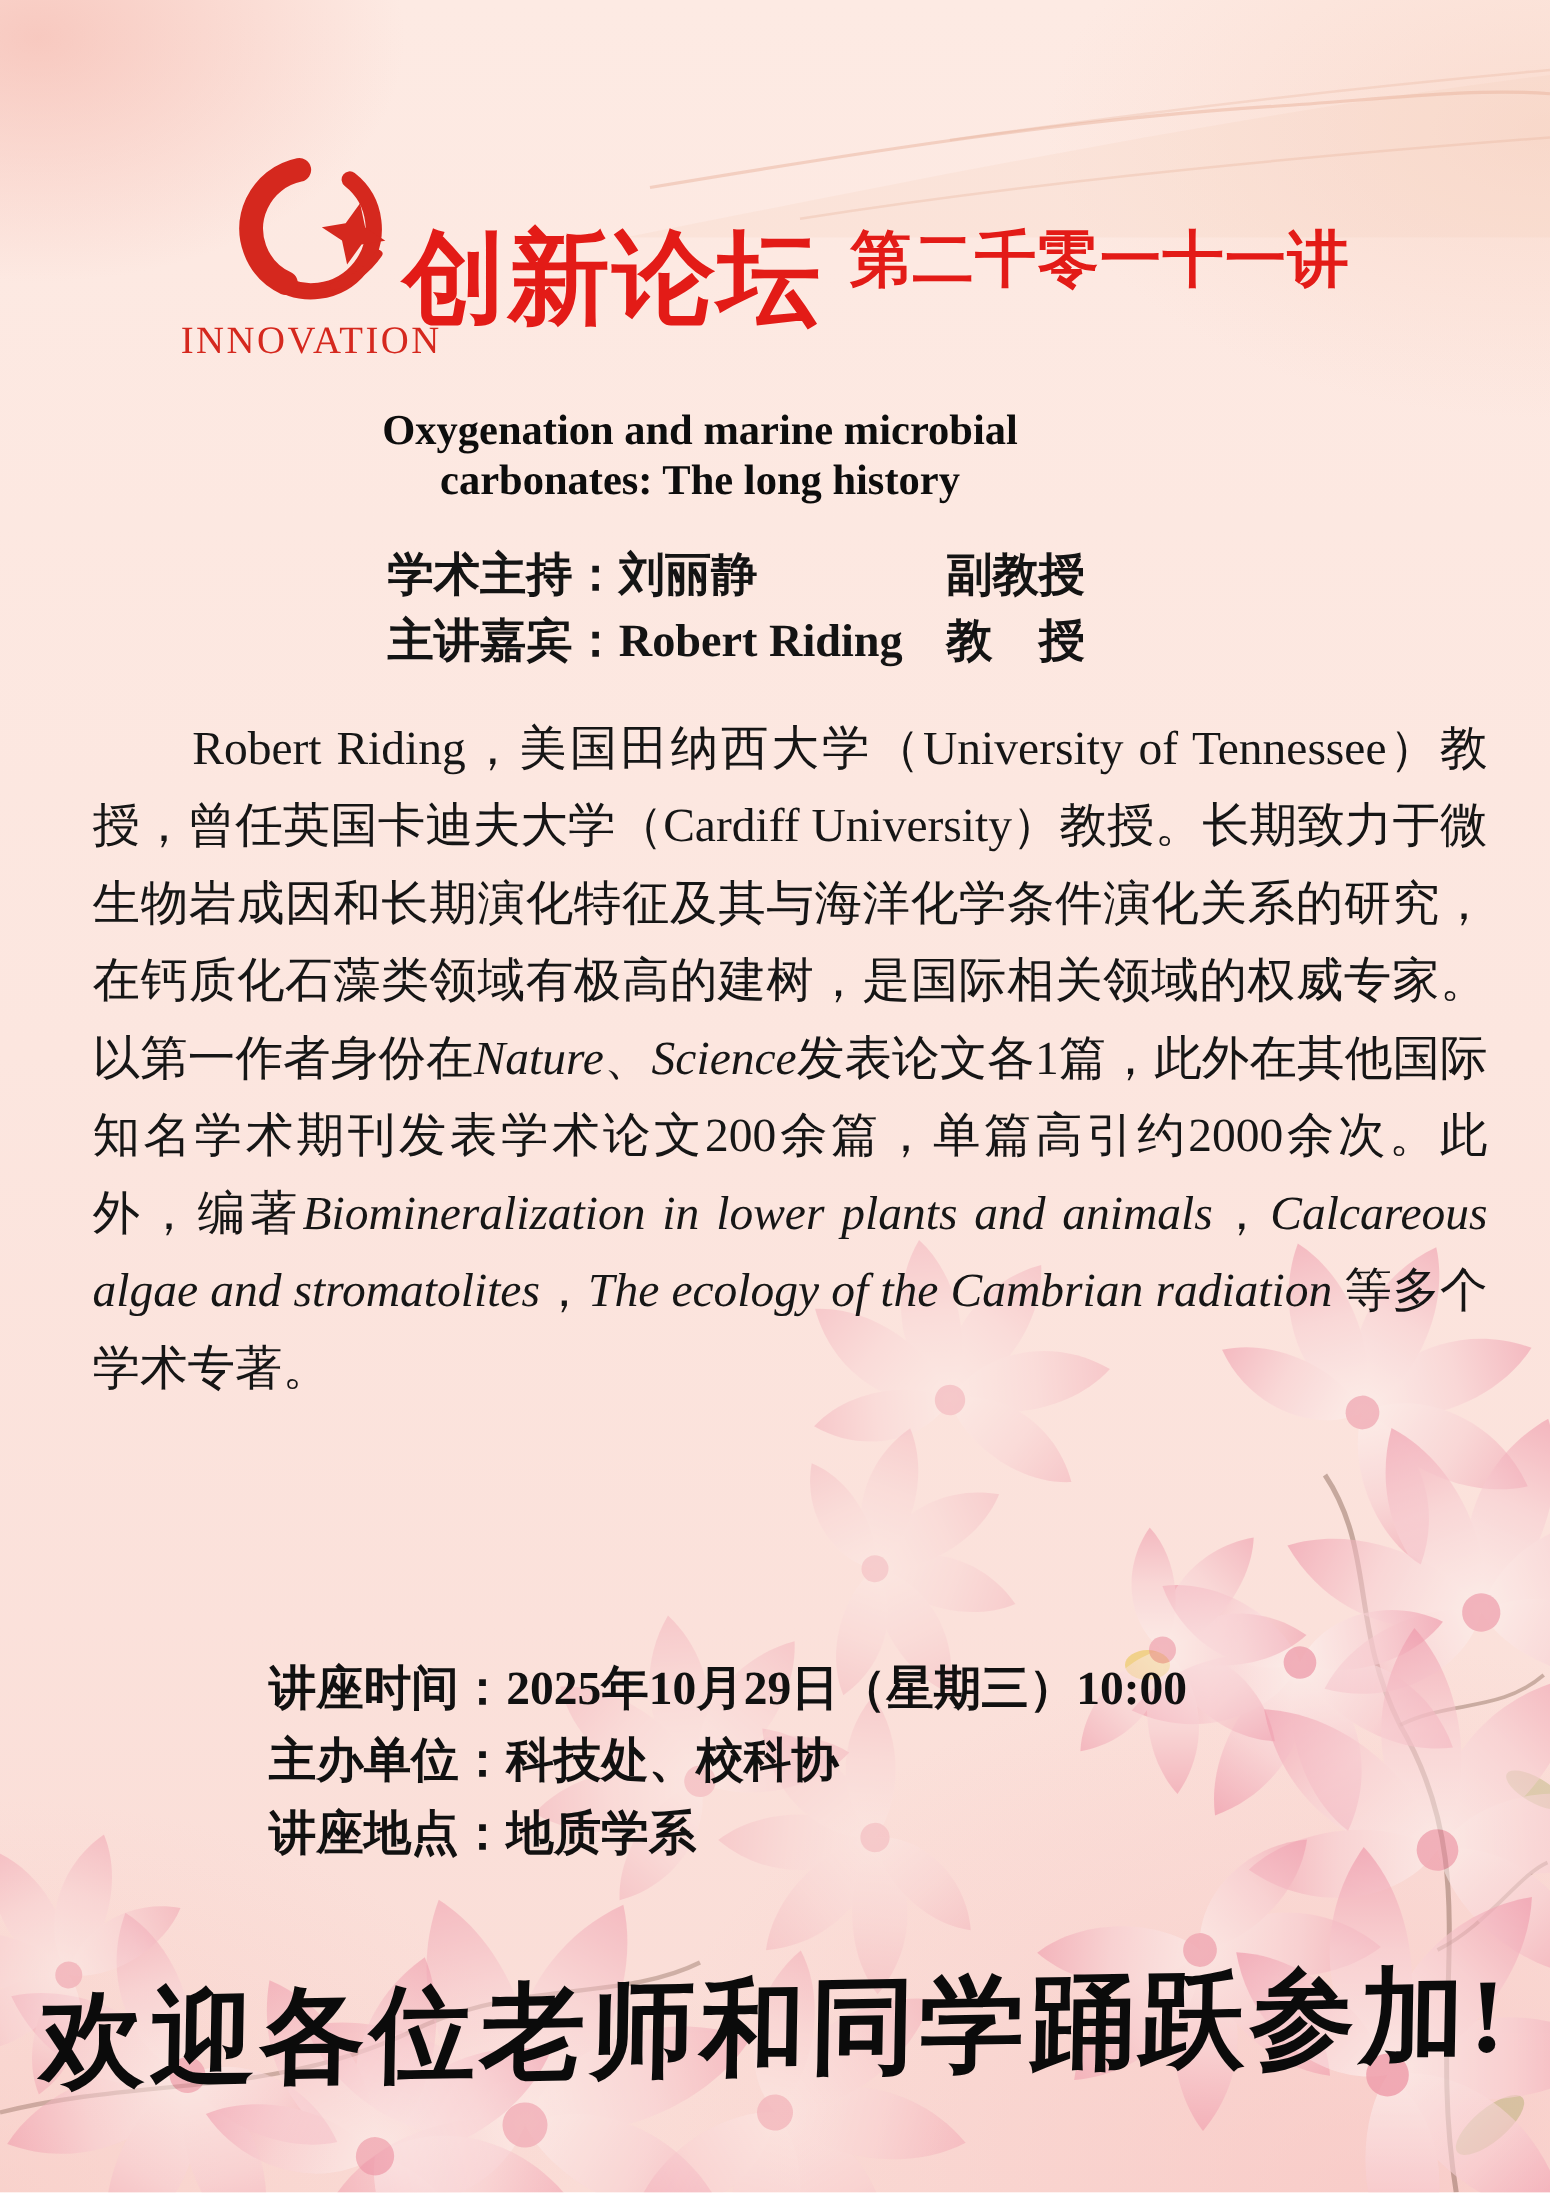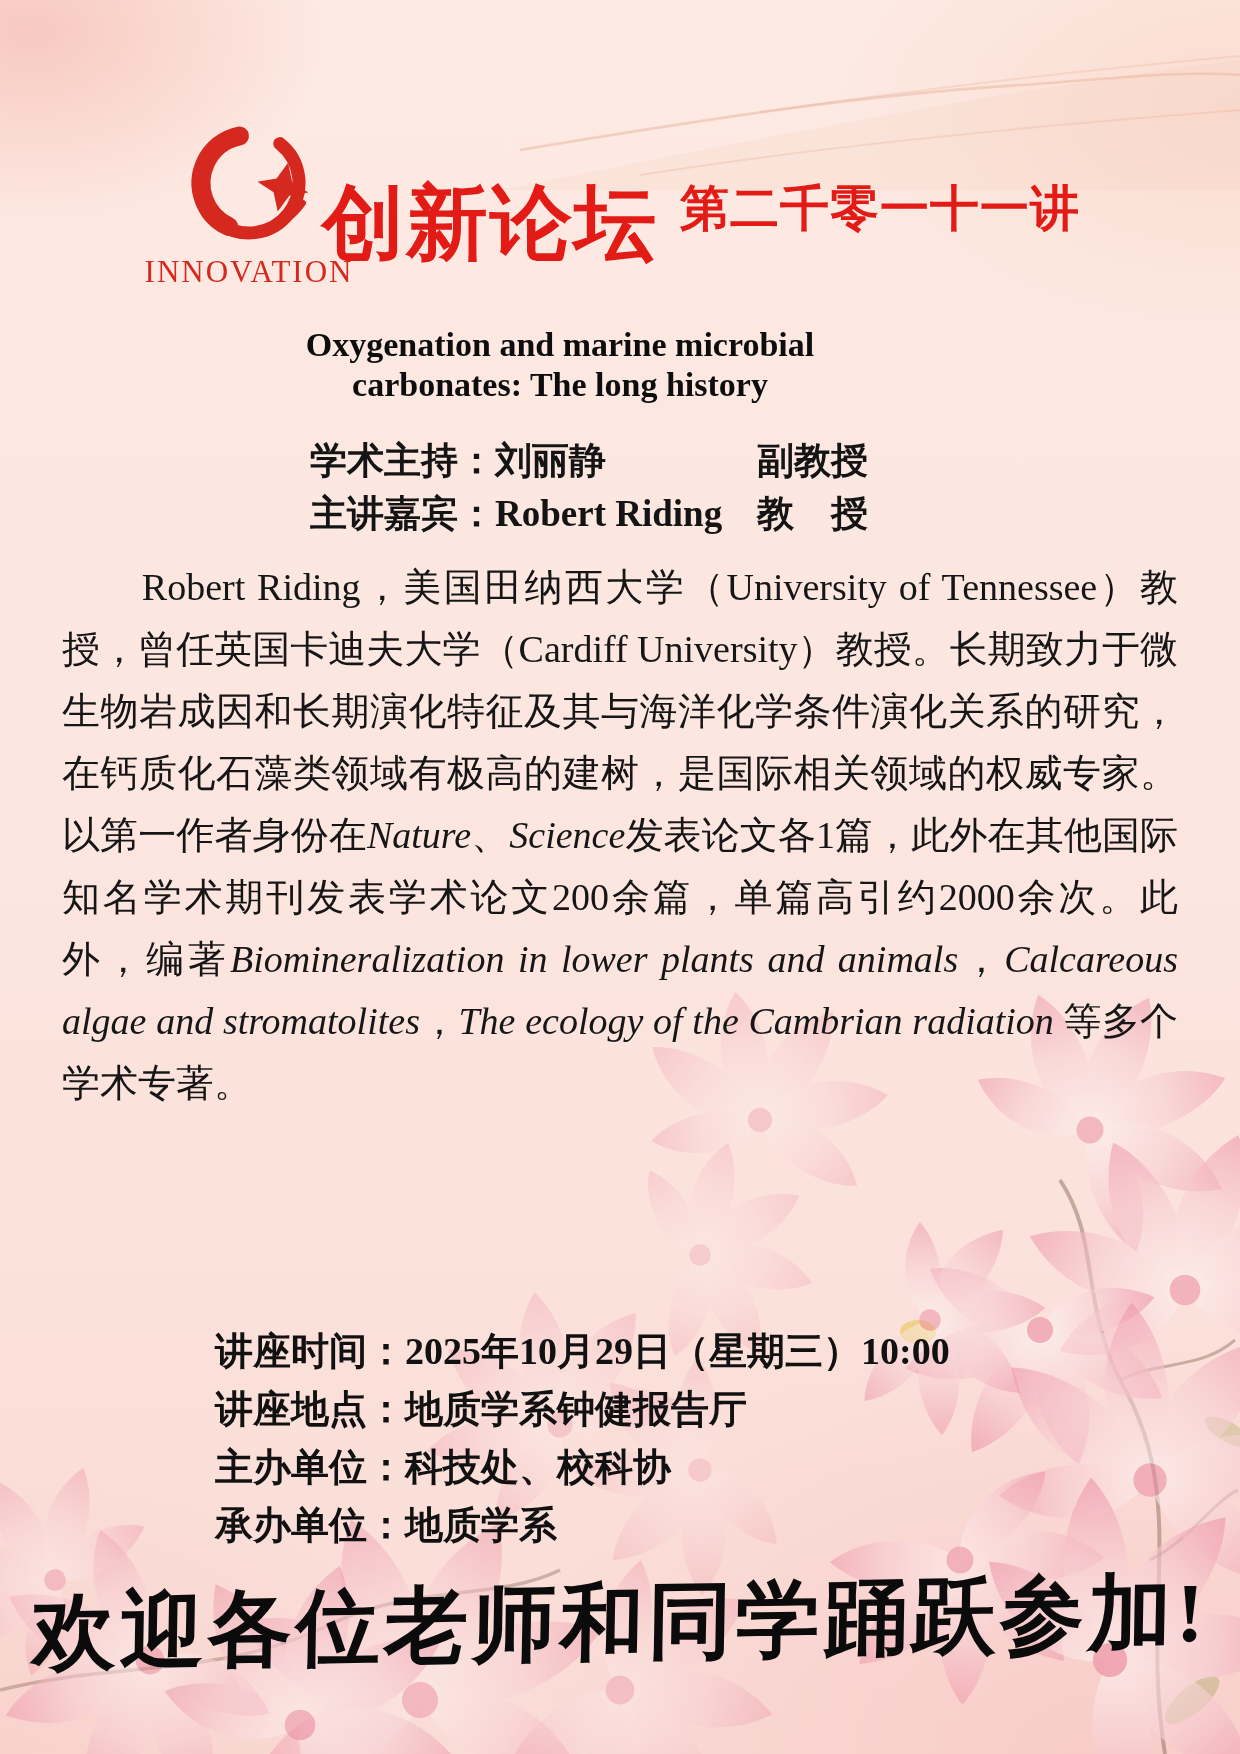--- a/index.html
+++ b/index.html
@@ -32,21 +32,21 @@
               font-size:34px;line-height:1.18;font-weight:bold;color:#0d0d0d;
               font-family:"Liberation Serif","DejaVu Serif",serif;}
 
   
   .speakers{position:absolute;left:310px;top:436px;font-size:37px;line-height:50px;
             font-weight:bold;white-space:nowrap;}
   .spk-row{margin-bottom:3px;}
   .spk-name{display:inline-block;min-width:262px;font-family:"Liberation Serif",serif;}
 
   
-  .bio{position:absolute;left:62px;top:556px;width:1116px;margin:0;
+  .bio{position:absolute;left:62px;top:556px;width:1116px;margin:12px;
        font-size:38px;line-height:62px;text-align:justify;text-indent:2.1em;
        color:#161616;font-family:"Liberation Serif","DejaVu Serif",serif;}
   .bio i{font-family:"Liberation Serif",serif;}
 
   
   .details{position:absolute;left:215px;top:1322px;font-size:38px;line-height:58px;
            font-weight:bold;white-space:nowrap;color:#111;}
   .detail-row{height:58px;}
 
   
@@ -141,25 +141,22 @@
     </div>
   </div>
 
   <p class="bio"><span>Robert Riding，美国田纳西大学（University of Tennessee）教授，曾任英国卡迪夫大学（Cardiff University）教授。长期致力于微生物岩成因和长期演化特征及其与海洋化学条件演化关系的研究，在钙质化石藻类领域有极高的建树，是国际相关领域的权威专家。以第一作者身份在</span><i>Nature</i><span>、</span><i>Science</i><span>发表论文各1篇，此外在其他国际知名学术期刊发表学术论文200余篇，单篇高引约2000余次。此外，编著</span><i>Biomineralization in lower plants and animals</i><span>，</span><i>Calcareous algae and stromatolites</i><span>，</span><i>The ecology of the Cambrian radiation</i><span> 等多个学术专著。</span></p>
 
   <div class="details">
     <div class="detail-row">
       <span>讲座时间：</span><span>2025年10月29日（星期三）10:00</span>
     </div>
     <div class="detail-row">
-      <span>讲座地点：</span><span>地质学系钟健报告厅</span>
-    </div>
-    <div class="detail-row">
       <span>主办单位：</span><span>科技处、校科协</span>
     </div>
     <div class="detail-row">
-      <span>承办单位：</span><span>地质学系</span>
+      <span>讲座地点：</span><span>地质学系</span>
     </div>
   </div>
 
   <div class="welcome">欢迎各位老师和同学踊跃参加!</div>
 
 </div>
 
 </body></html>

